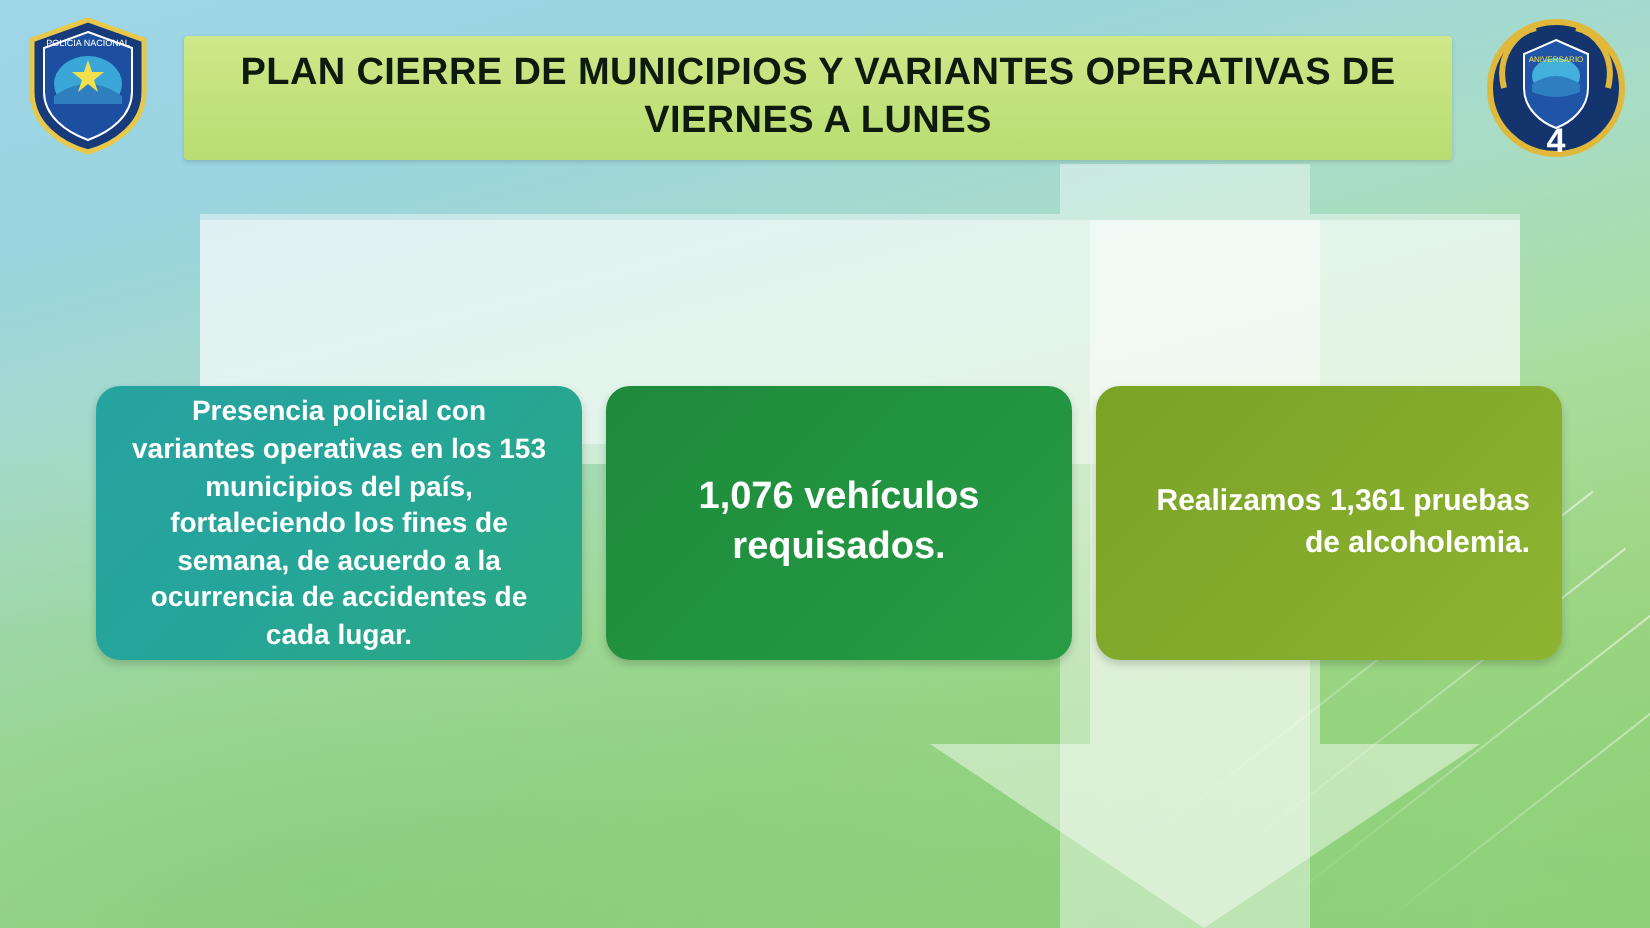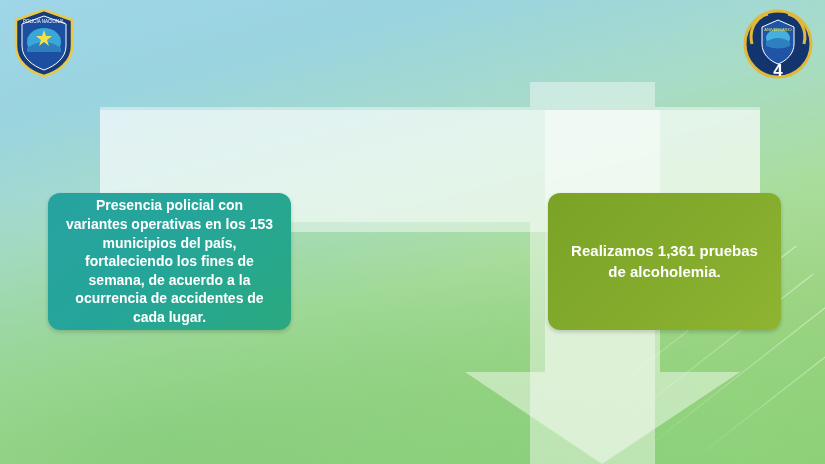--- a/index.html
+++ b/index.html
@@ -108,20 +108,21 @@
     font-size: 19px;
     line-height: 1.3;
     padding: 6px 18px;
   }
   .box-3 {
     left: 548px; top: 193px; width: 233px; height: 137px;
     background: linear-gradient(135deg, #7aa326 0%, #84ab2c 55%, #8fb432 100%);
     font-size: 15px;
     line-height: 1.35;
     padding: 6px 16px;
+    text-align: right;
   }
   .box-text { display: block; }
 </style>
 </head>
 <body>
 
 <div class="slide">
 
   <div class="streak s1"></div>
   <div class="streak s2"></div>
@@ -163,23 +164,29 @@
       <path d="M10 38 C6 22 16 10 26 8" fill="none" stroke="#e0b93c" stroke-width="3"></path>
       <path d="M62 38 C66 22 56 10 46 8" fill="none" stroke="#e0b93c" stroke-width="3"></path>
       <path d="M36 14 L52 21 L52 38 C52 48 44 55 36 58 C28 55 20 48 20 38 L20 21 Z" fill="#1f54a6" stroke="#ffffff" stroke-width="1"></path>
       <ellipse cx="36" cy="32" rx="12" ry="9" fill="#44b0dd"></ellipse>
       <path d="M24 36 Q36 28 48 36 L48 40 Q36 45 24 40 Z" fill="#2e7fc0"></path>
       <text x="36" y="70" font-family="Liberation Sans, sans-serif" font-size="17" font-weight="bold" fill="#ffffff" text-anchor="middle">4</text>
       <text x="36" y="25" font-family="Liberation Sans, sans-serif" font-size="4" fill="#f2e14a" text-anchor="middle">ANIVERSARIO</text>
     </svg>
   </div>
 
+  <div class="title-band">
+    <div class="title-text">PLAN CIERRE DE MUNICIPIOS Y VARIANTES OPERATIVAS DE VIERNES A LUNES</div>
+  </div>
 
   <div class="box box-1">
     <span class="box-text">Presencia policial con variantes operativas en los 153 municipios del país, fortaleciendo los fines de semana, de acuerdo a la ocurrencia de accidentes de cada lugar.</span>
   </div>
 
+  <div class="box box-2">
+    <span class="box-text">1,076 vehículos requisados.</span>
+  </div>
 
   <div class="box box-3">
     <span class="box-text">Realizamos 1,361 pruebas de alcoholemia.</span>
   </div>
 
 </div>
 
 </body></html>

